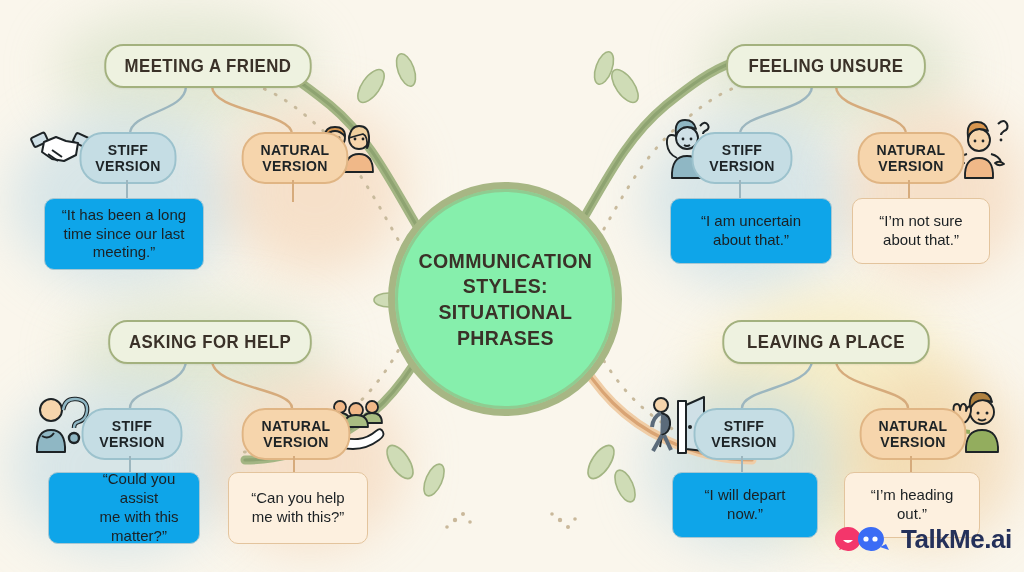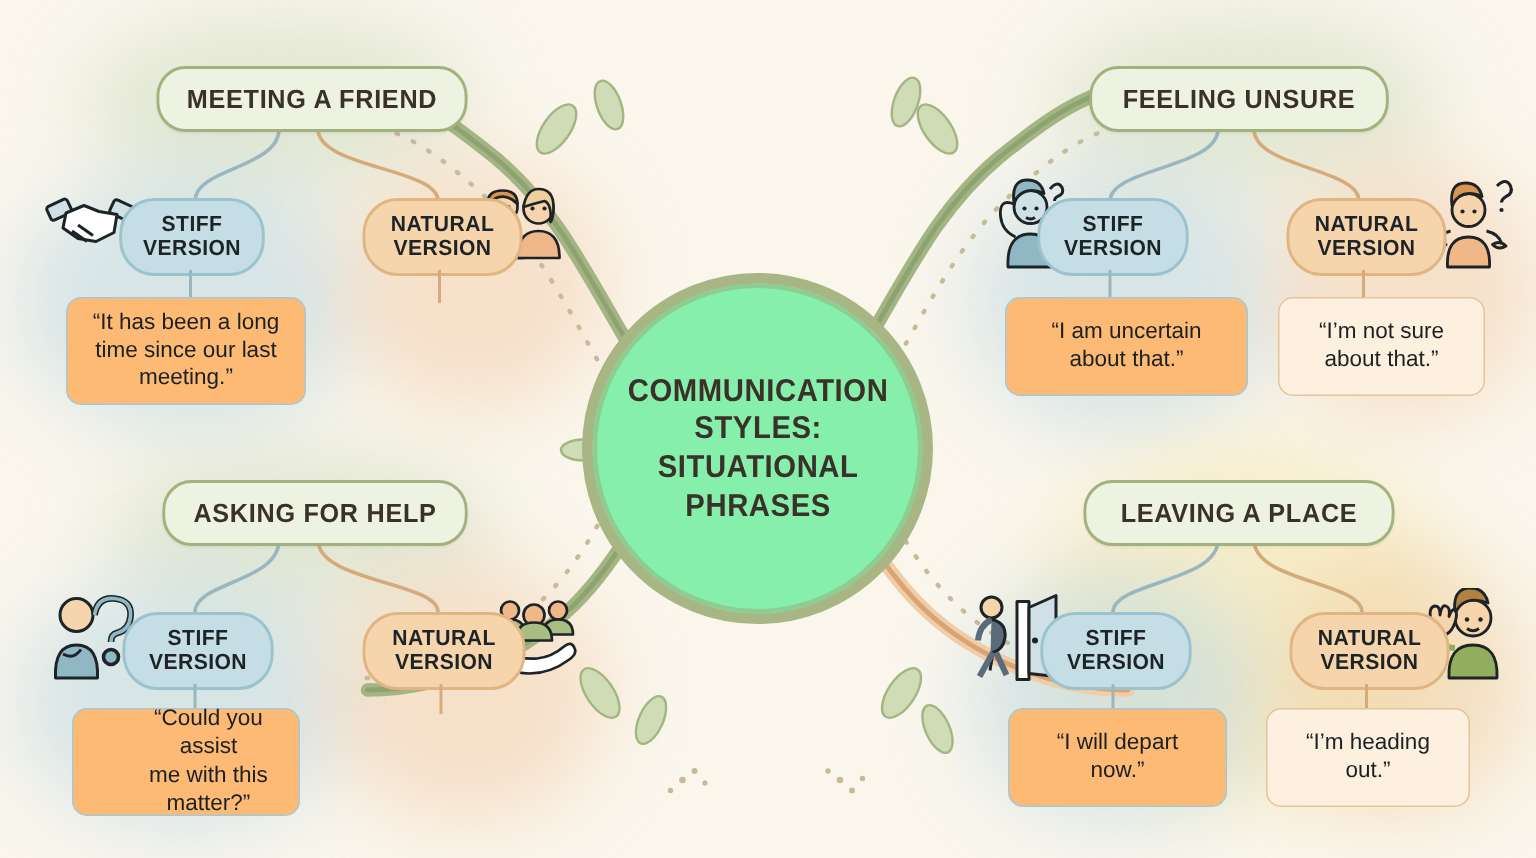--- a/index.html
+++ b/index.html
@@ -67,21 +67,21 @@
   .vpill.stiff{background:#c5dde4;border:2px solid #9cc2cd;}
   .vpill.natural{background:#f6d5ac;border:2px solid #e0b584;}
 
   
   .quote{
     position:absolute;border-radius:10px;
     display:flex;align-items:center;justify-content:center;text-align:center;
     font-size:15px;line-height:1.26;color:#1b2023;padding:6px 8px;
     box-sizing:border-box;white-space:pre-line;
   }
-  .quote.stiff{background:#fdba74;border:1.6px solid #a8c7d2;}
+  .quote.stiff{background:#0ea5e9;border:1.6px solid #a8c7d2;}
   .quote.natural{background:#fdf0df;border:1.6px solid #e3c49d;}
 
   
   .stem{position:absolute;width:2px;background:#9cb6bf;}
   .stem.natural{background:#d6ab7c;}
 
   
   .icon{position:absolute;}
 
   
@@ -293,20 +293,22 @@
       <path d="M16,31 q0,-12 12,-12 q12,0 12,12Z" fill="#a9bd82"></path>
       <path d="M8,38 q10,6 22,5 q10,-1 18,-8 q5,-4 7,1 q2,4 -4,8 q-12,9 -26,9 q-12,0 -21,-7Z" fill="#ffffff"></path>
       <rect x="0" y="38" width="12" height="11" rx="2" fill="#a9bd82" transform="rotate(-18 6 43)"></rect>
     </g>
   </svg>
   <div class="vpill natural" style="left:240px;top:408px;width:108px;">
     <span>NATURAL
 VERSION</span>
   </div>
   <div class="stem natural" style="left:293px;top:456px;height:20px;"></div>
+  <div class="quote natural" style="left:228px;top:472px;width:140px;height:72px;">“Can you help
+me with this?”</div>
 
   <div class="cat" style="left:718px;top:320px;width:212px;">
     <span>LEAVING A PLACE</span>
   </div>
 
   <svg class="icon" style="left:648px;top:395px;" width="66" height="62" viewBox="0 0 66 62">
     <g stroke="#1d2326" stroke-width="2" stroke-linejoin="round" fill="none">
       <circle cx="13" cy="10" r="7" fill="#f6d5ac"></circle>
       <path d="M13,18 q10,2 9,12 q-1,8 -8,10 l-2,12" fill="#5b6b7a"></path>
       <path d="M13,18 q-8,4 -9,14" fill="none" stroke-width="4" stroke="#5b6b7a"></path>
@@ -338,14 +340,24 @@
     </g>
   </svg>
   <div class="vpill natural" style="left:858px;top:408px;width:106px;">
     <span>NATURAL
 VERSION</span>
   </div>
   <div class="stem natural" style="left:910px;top:456px;height:20px;"></div>
   <div class="quote natural" style="left:844px;top:472px;width:136px;height:66px;">“I’m heading
 out.”</div>
 
+  <div class="logo">
+    <svg width="62" height="30" viewBox="0 0 62 30">
+      <path d="M15,2 a13,12 0 1,1 -13,13 a13,12 0 0,1 13,-13 Z M6,25 l3,-6 l6,3 Z" fill="#f3366b"></path>
+      <path d="M38,2 a13,12 0 1,1 -13,13 a13,12 0 0,1 13,-13 Z M56,25 l-3,-6 l-6,3 Z" fill="#3b6cf5"></path>
+      <path d="M10,15 q5,6 10,0 Z" fill="#ffffff"></path>
+      <circle cx="33" cy="14" r="2.6" fill="#ffffff"></circle>
+      <circle cx="42" cy="14" r="2.6" fill="#ffffff"></circle>
+    </svg>
+    <span class="logo-text">TalkMe.ai</span>
+  </div>
 
 </div>
 
 </body></html>

